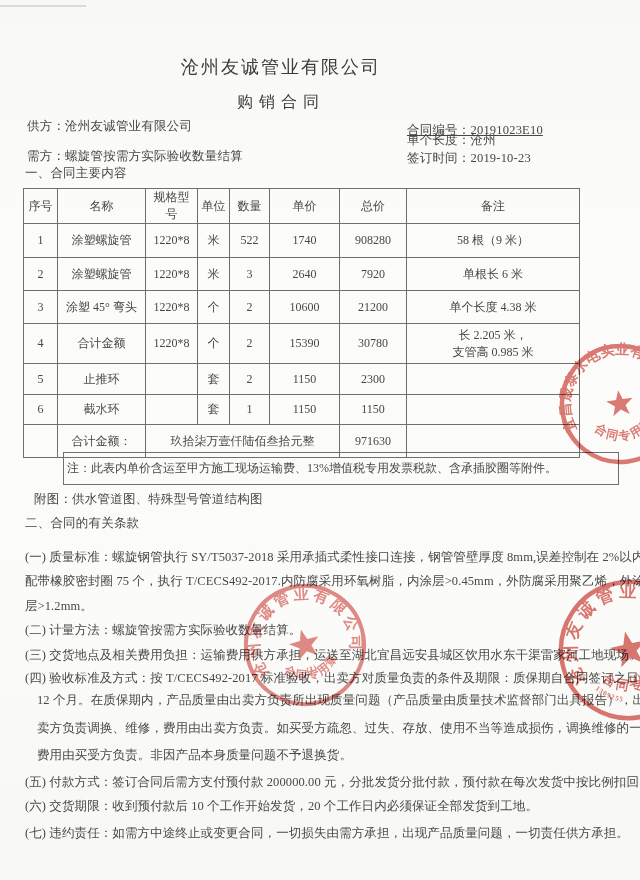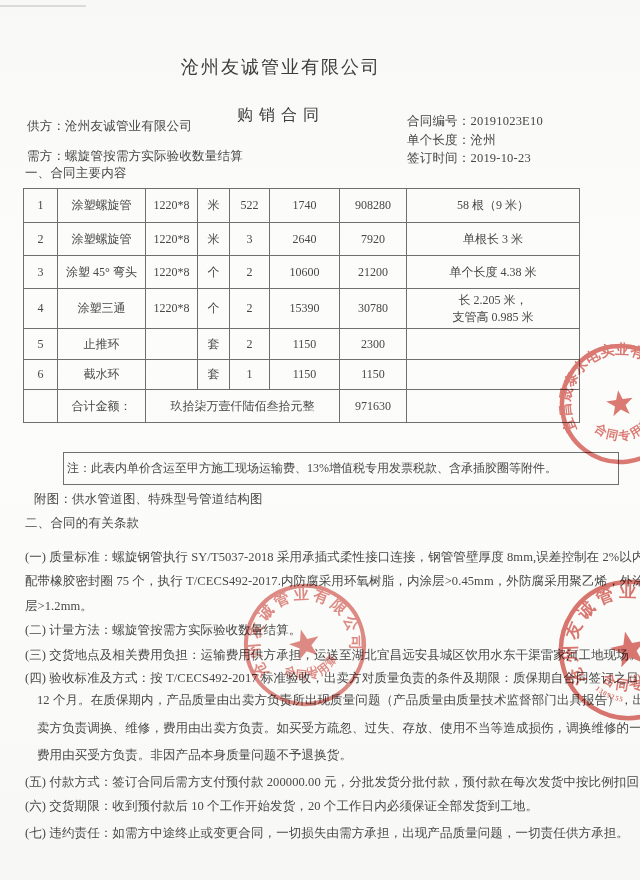--- a/index.html
+++ b/index.html
@@ -4,21 +4,21 @@
 <style>
   html,body{margin:0;padding:0;background:#e9e9e7;}
   .page{
     position:relative;width:640px;height:880px;margin:0 auto;overflow:hidden;
     background:linear-gradient(180deg,#f8f8f6 0%,#fcfcfa 30%,#fbfbf9 70%,#f7f7f5 100%);
     font-family:"Liberation Serif","DejaVu Serif",serif;color:#454545;padding-left:28px;
   }
   .scan-line{position:absolute;top:5px;left:0;width:86px;height:2px;background:#cfcfcd;opacity:.7;}
   .titles{position:absolute;left:20px;top:0;width:522px;text-align:center;}
   .company-title{margin-top:55px;font-size:18px;letter-spacing:2px;color:#3d3d3d;}
-  .contract-title{margin-top:26px;font-size:16px;letter-spacing:6px;color:#3d3d3d;}
+  .contract-title{margin-top:13px;font-size:16px;letter-spacing:6px;color:#3d3d3d;}
   .line{position:absolute;font-size:12.5px;white-space:nowrap;letter-spacing:.2px;color:#464646;}
   .sec{font-size:12.5px;}
   table.main{
     position:absolute;left:23px;top:188px;width:556px;
     border-collapse:collapse;table-layout:fixed;
   }
   table.main td{
     border:1px solid #6f6f6f;text-align:center;vertical-align:middle;
     font-size:12px;color:#474747;padding:0 2px;overflow:hidden;
   }
@@ -40,71 +40,81 @@
   <div class="scan-line"></div>
 
   <div class="titles">
     <div class="company-title">沧州友诚管业有限公司</div>
     <div class="contract-title">购销合同</div>
   </div>
 
   <div class="line" style="left:27px;top:118px;">供方：沧州友诚管业有限公司</div>
   <div class="line" style="left:27px;top:148px;">需方：螺旋管按需方实际验收数量结算</div>
 
-  <div class="line" style="left:407px;top:113px;">合同编号：20191023E10</div>
+  <div class="line" style="left:407px;top:122px;text-decoration:underline;">合同编号：20191023E10</div>
   <div class="line" style="left:407px;top:132px;">单个长度：沧州</div>
   <div class="line" style="left:407px;top:150px;text-align:right;">签订时间：2019-10-23</div>
 
   <div class="line sec" style="left:25px;top:165px;">一、合同主要内容</div>
 
   <table class="main">
     <colgroup>
       <col style="width:34px">
         <col style="width:88px">
         <col style="width:52px">
         <col style="width:32px">
       <col style="width:40px">
         <col style="width:70px">
         <col style="width:67px">
         <col style="width:173px">
     </colgroup>
     <tbody>
+        <tr style="height:28px">
+      <td>序号</td>
+      <td>名称</td>
+      <td>规格型号</td>
+      <td>单位</td>
+      <td>数量</td>
+      <td>单价</td>
+      <td>总价</td>
+      <td>备注</td>
+    </tr>
     <tr style="height:34px">
       <td>1</td>
       <td>涂塑螺旋管</td>
       <td>1220*8</td>
       <td>米</td>
       <td>522</td>
       <td>1740</td>
       <td>908280</td>
       <td class="remark">58 根（9 米）</td>
     </tr>
     <tr style="height:33px">
       <td>2</td>
       <td>涂塑螺旋管</td>
       <td>1220*8</td>
       <td>米</td>
       <td>3</td>
       <td>2640</td>
       <td>7920</td>
-      <td class="remark">单根长 3 米</td>
+      <td class="remark">单根长 6 米</td>
     </tr>
     <tr style="height:33px">
       <td>3</td>
       <td>涂塑 45° 弯头</td>
       <td>1220*8</td>
       <td>个</td>
       <td>2</td>
       <td>10600</td>
       <td>21200</td>
       <td class="remark">单个长度 4.38 米</td>
     </tr>
     <tr style="height:40px">
       <td>4</td>
-      <td>涂塑三通</td>
+      <td>合计金额</td>
       <td>1220*8</td>
       <td>个</td>
       <td>2</td>
       <td>15390</td>
       <td>30780</td>
       <td class="remark">长 2.205 米，
 支管高 0.985 米</td>
     </tr>
     <tr style="height:31px">
       <td>5</td>

